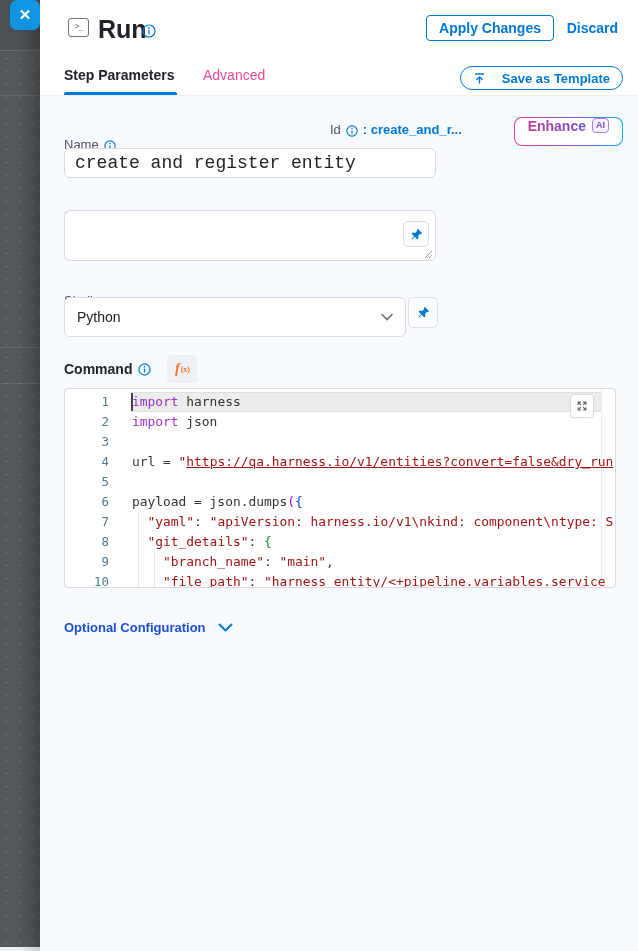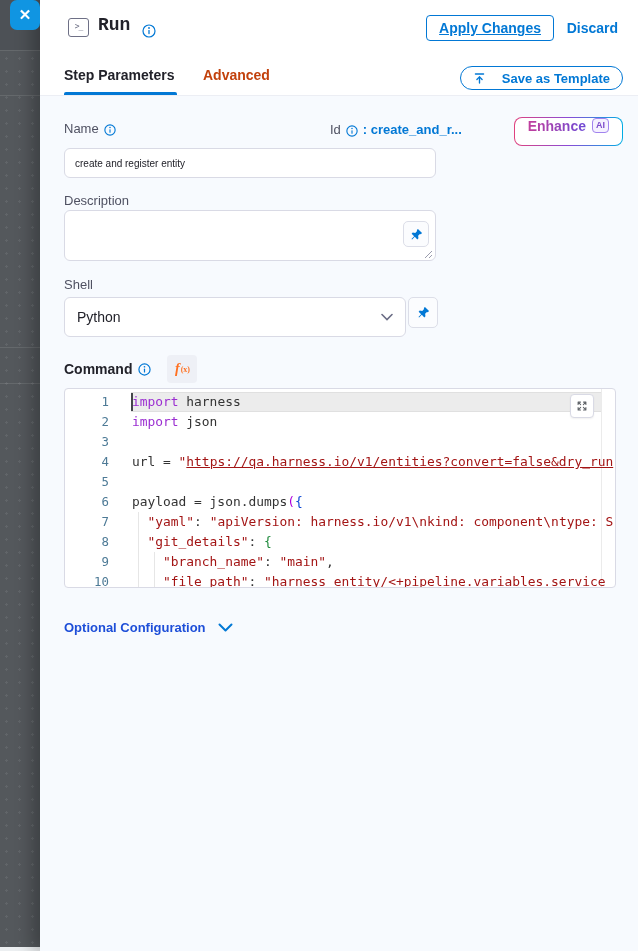--- a/index.html
+++ b/index.html
@@ -26,42 +26,42 @@
   .drawer{
     position:absolute;left:40px;top:0;width:598px;height:951px;background:#f7fafe;
     box-shadow:-8px 0 16px rgba(0,0,0,0.28);
   }
   .drawer-header{position:absolute;top:0;left:0;right:0;height:58px;background:#fff;border-bottom:1px solid #d9dae5;}
   .terminal-icon{
     position:absolute;left:28px;top:18px;width:21px;height:19px;border:1.4px solid #6e7086;
     border-radius:3px;box-sizing:border-box;color:#6e7086;
     font-family:"DejaVu Sans Mono",monospace;font-size:8px;line-height:15px;text-align:center;letter-spacing:-1px;
   }
-  .page-title{position:absolute;left:58px;top:15px;font-size:18px;font-weight:700;color:#22222a;font-family:Liberation Mono, monospace;}
+  .page-title{position:absolute;left:58px;top:15px;font-size:25px;font-weight:700;color:#22222a;}
   .info-icon{display:inline-block;vertical-align:middle;}
   .title-info{position:absolute;left:102px;top:21px;}
   .apply-btn{
     position:absolute;right:84px;top:15px;height:26px;box-sizing:border-box;
     border:1px solid #0278d5;border-radius:4px;background:#fff;color:#0278d5;
-    font-size:14px;font-weight:700;padding:4px 12px;line-height:16px;cursor:pointer;white-space:nowrap;text-decoration:underline;
+    font-size:14px;font-weight:700;padding:4px 12px;line-height:16px;cursor:pointer;white-space:nowrap;
   }
   .discard-btn{position:absolute;right:20px;top:20px;color:#0278d5;font-size:14px;font-weight:700;cursor:pointer;}
   
   .tabbar{position:absolute;top:58px;left:0;right:0;height:37px;background:#fff;border-bottom:1px solid #eceef4;}
   .tab{position:absolute;top:9px;font-size:14px;cursor:pointer;}
   .tab-active{left:24px;color:#22222a;font-weight:700;}
   .tab-underline{position:absolute;left:24px;bottom:0;width:113px;height:3px;background:#0278d5;border-radius:2px 2px 0 0;}
-  .tab-advanced{left:163px;color:#c2410c;font-weight:700;text-align:right;}
+  .tab-advanced{left:163px;color:#ec4899;font-weight:400;text-align:right;}
   .save-template-btn{
     position:absolute;right:15px;top:8px;height:24px;box-sizing:border-box;display:flex;align-items:center;gap:16px;
     border:1px solid #0278d5;border-radius:13px;background:#fff;color:#0278d5;
     font-size:13px;font-weight:700;padding:0 12px;cursor:pointer;
   }
   
-  .field-label{position:absolute;font-size:13px;font-weight:500;color:#4f5162;display:flex;align-items:flex-start;gap:5px;}
+  .field-label{position:absolute;font-size:13px;font-weight:500;color:#4f5162;display:flex;align-items:flex-start;gap:5px;margin-top:16px;}
   .name-label{left:24px;top:121px;}
   .id-row{position:absolute;left:290px;top:122px;font-size:13px;color:#4f5162;display:flex;align-items:center;gap:5px;}
   .id-value{color:#0278d5;font-weight:700;cursor:pointer;}
   .enhance-btn{
     position:absolute;right:15px;top:117px;height:29px;box-sizing:border-box;
     display:flex;align-items:flex-start;gap:6px;padding:0 13px;border-radius:8px;cursor:pointer;
     border:1.5px solid transparent;
     background:linear-gradient(#fff,#fff) padding-box,
                linear-gradient(90deg,#e0417e,#8a4bd6,#00ade4) border-box;
   }
@@ -71,21 +71,21 @@
     -webkit-background-clip:text;background-clip:text;
     -webkit-text-fill-color:transparent;color:#7d4bcb;
   }
   .ai-badge{
     font-size:9px;font-weight:700;color:#7d4bcb;border:1px solid #a183ee;
     background:#f5f1ff;border-radius:4px;padding:1px 3px;line-height:11px;
   }
   .text-input{
     position:absolute;left:24px;top:148px;width:372px;height:30px;box-sizing:border-box;
     border:1px solid #d9dae5;border-radius:6px;background:#fff;padding:12px 10px;
-    font-family:Liberation Sans, sans-serif;font-size:10px;color:#22222a;outline:none;
+    font-family:Liberation Mono, monospace;font-size:18px;color:#22222a;outline:none;
   }
   .desc-label{left:24px;top:193px;}
   .desc-area{
     position:absolute;left:24px;top:210px;width:372px;height:51px;box-sizing:border-box;
     border:1px solid #d9dae5;border-radius:6px;background:#fff;resize:none;outline:none;
     font-family:"Liberation Sans",sans-serif;font-size:14px;color:#22222a;padding:6px 10px;
   }
   .pin-btn{
     position:absolute;width:26px;height:26px;box-sizing:border-box;border:1px solid #dcdee8;
     border-radius:5px;background:#fbfcfe;display:flex;align-items:center;justify-content:center;cursor:pointer;

